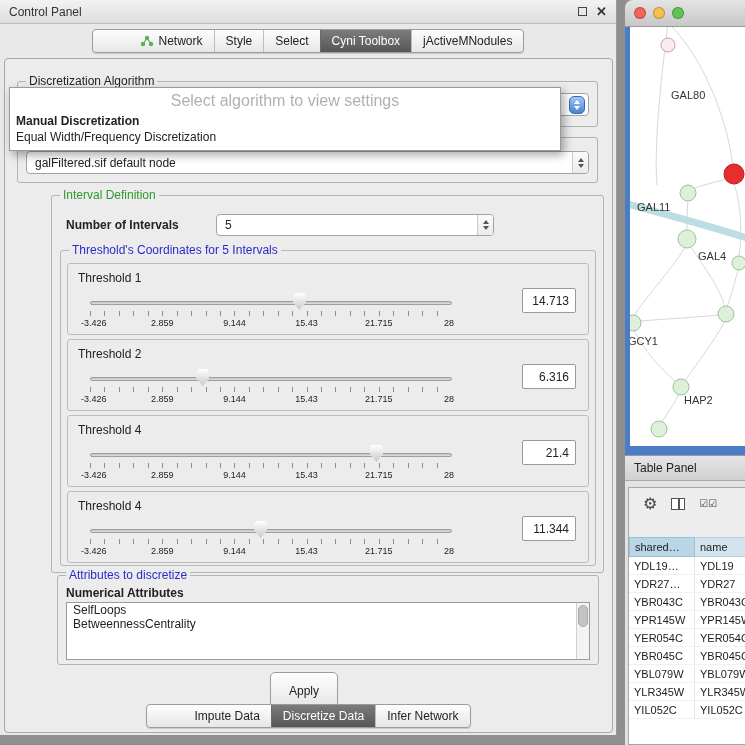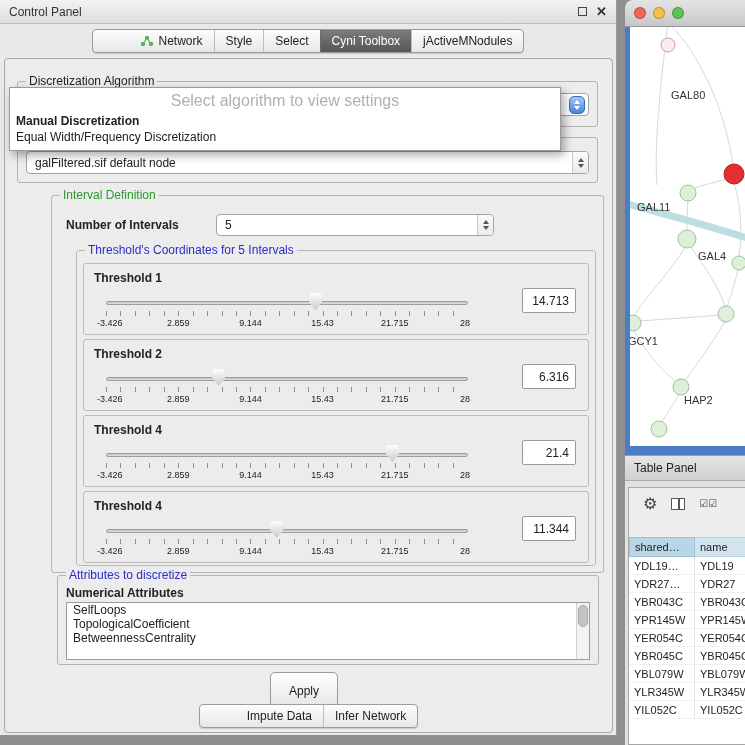--- a/index.html
+++ b/index.html
@@ -44,21 +44,21 @@
 
   
   .popup { position:absolute; left:4px; top:28px; width:552px; z-index:30; background:#fff;
            border:1px solid #9a9a9a; box-shadow:3px 4px 9px rgba(0,0,0,.35); padding:2px 0 5px; }
   .popup .hint { text-align:center; color:#b0b0b0; font-size:16px; padding:2px 0 3px; }
   .popup .opt { font-size:12px; padding:1px 6px; }
   .popup .opt.bold { font-weight:bold; }
 
   
   .thbox { position:absolute; left:6px; right:6px; height:72px; border:1px solid #bcbcbc; border-radius:3px; background:#ececec; }
-  .thname { position:absolute; left:10px; top:7px; font-size:12px; font-weight:bold; }
+  .thname { position:absolute; left:10px; top:7px; font-size:12px; font-weight:normal; }
   .slider { position:absolute; left:22px; top:28px; width:362px; height:40px; }
   .track  { position:absolute; left:0; right:0; top:9px; height:4px; border:1px solid #9e9e9e; border-radius:2px;
             background:linear-gradient(#c0c0c0,#e2e2e2); }
   .thumb  { position:absolute; top:1px; width:13px; height:17px;
             background:linear-gradient(#ffffff,#c8c8c8);
             clip-path:polygon(15% 0,85% 0,100% 15%,100% 55%,50% 100%,0 55%,0 15%);
             filter:drop-shadow(0 1px 1px rgba(0,0,0,.45)); }
   .ticks  { position:absolute; left:0; top:19px; width:361px; height:5px;
             background:repeating-linear-gradient(90deg,#8d8d8d 0 1px,transparent 1px 14.44px); }
   .ticklabels { position:absolute; left:0; top:26px; width:361px; height:11px; font-size:9px; color:#222; }
@@ -182,21 +182,21 @@
 
       <div style="position:absolute; left:14px; top:22px; font-size:12px; font-weight:bold;">Number of Intervals</div>
       <div class="combo" style="left:164px; top:18px; width:278px; height:22px;">
         <span class="ctext">5</span>
         <span class="cstep">
             <span class="tri-u"></span>
             <span class="tri-d"></span>
           </span>
       </div>
 
-      <div class="group" style="left:24px; right:7px; top:54px; height:316px; border-color:#b8b8b8;">
+      <div class="group" style="left:8px; right:7px; top:54px; height:316px; border-color:#b8b8b8;">
         <span class="gtitle blue">Threshold's Coordinates for 5 Intervals</span>
 
         <div class="thbox" style="top:12px;">
           <div class="thname">Threshold 1</div>
           <div class="slider">
             <div class="track"></div>
             <div class="thumb" style="left: calc(57.7197% - 6px);"></div>
             <div class="ticks"></div>
             <div class="ticklabels">
               <span style="left:0%; transform:translateX(-35%)">-3.426</span>
@@ -264,34 +264,36 @@
           <input class="thval" value="11.344" style="">
         </div>
       </div>
     </div>
 
     <div class="group" style="left:52px; top:516px; right:13px; height:90px;">
       <span class="gtitle blue">Attributes to discretize</span>
       <div class="attr-sub">Numerical Attributes</div>
       <div class="listbox">
         <div class="li">SelfLoops</div>
-        <div class="li">TopologicalCoefficient</div>
         <div class="li">BetweennessCentrality</div>
         <div class="vscroll">
             <div class="vthumb"></div>
           </div>
       </div>
     </div>
 
     <button class="apply-btn">Apply</button>
 
     <div class="bottom-tabs">
       <div class="seg">
         <div class="seg-item">
             <span>Impute Data</span>
+          </div>
+        <div class="seg-item sel">
+            <span>Discretize Data</span>
           </div>
         <div class="seg-item">
             <span>Infer Network</span>
           </div>
       </div>
     </div>
   </div>
 </div>
 
 <div class="net-win">

